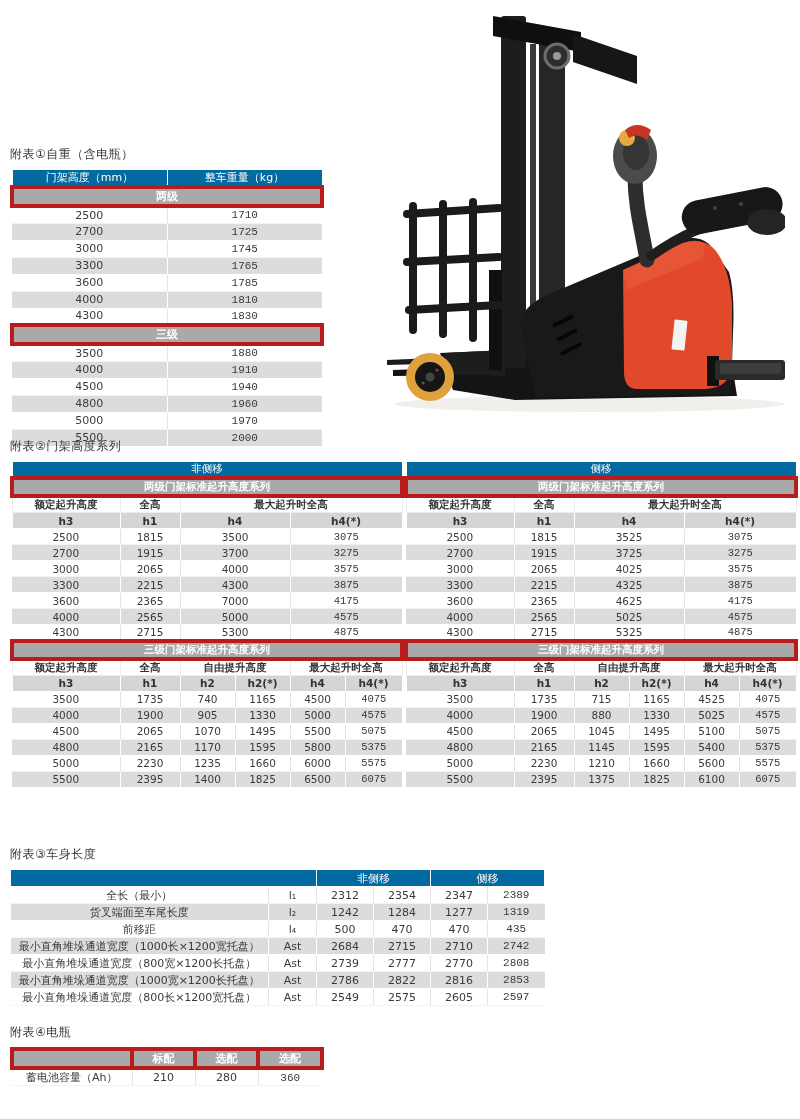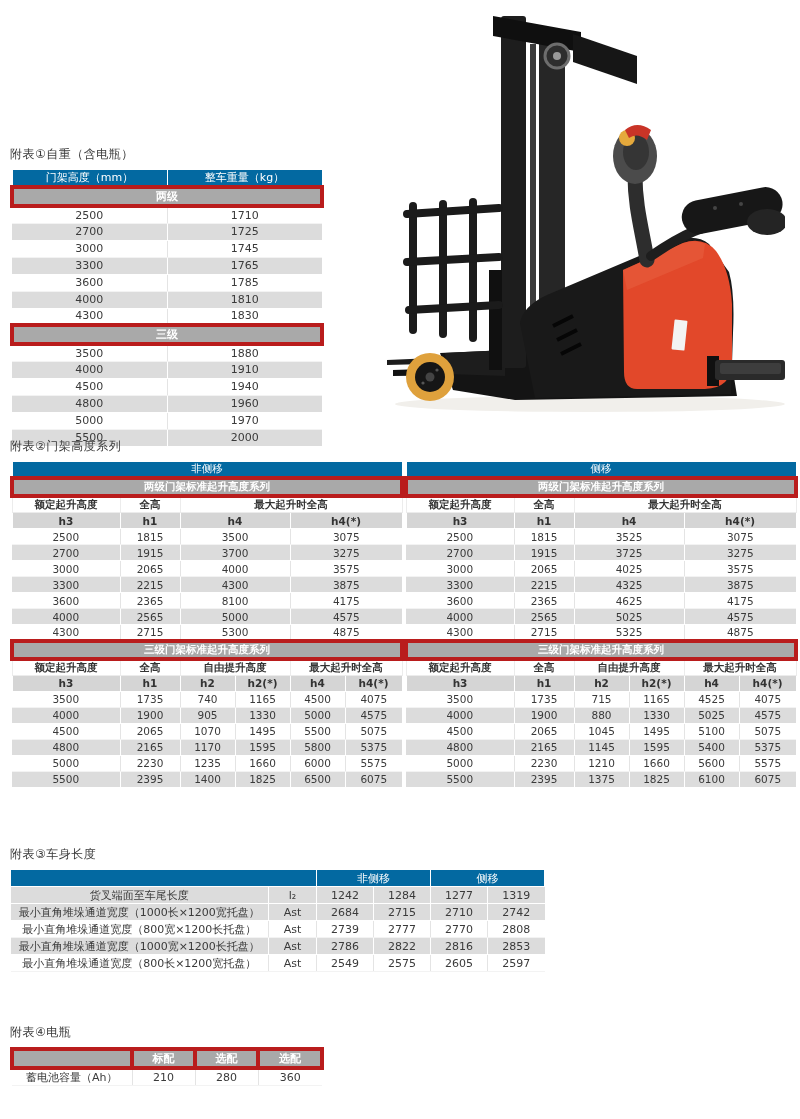--- a/index.html
+++ b/index.html
@@ -17,21 +17,21 @@
     font-size:11px; color:#3a3a3a; text-align:center; height:17px;
     padding:0 2px; overflow:hidden; white-space:nowrap; vertical-align:middle;
   }
   .t2 td { height:16px; font-size:10.5px; }
   tr.hd1 td { background:#0369a1; color:#fff; font-weight:normal; border:1px solid #fff; }
   tr.hd2 td { background:#a9a9a9; color:#fff; font-weight:bold; border:4px solid #b91c1c; }
   tr.colhd td { background:#fff; color:#333; font-weight:bold; border:1px solid #ececec; }
   tr.subhd td { background:#d5d5d5; color:#333; font-weight:bold; border:1px solid #fff;text-align:center; }
   tr.plain td { background:#fff; border-right:1px solid #e4e4e4; border-bottom:1px solid #f3f3f3; }
   tr.alt td   { background:#dcdcdc; border-right:1px solid #fff; border-bottom:1px solid #fff; }
-  tr.plain td:last-child, tr.alt td:last-child { border-right:none; }
+  tr.plain td:last-child, tr.alt td:last-child { border-right:none;font-family:Liberation Mono, monospace; }
   .sec1 { left:10px; top:114px; width:310px;margin-top:32px; }
   .sec2 { left:10px; top:438px; width:780px; }
   .t2wrap { display:flex; }
   .t2wrap table { width:390px; }
   .sec3 { left:10px; top:818px; width:534px;margin-top:28px; }
   .sec4 { left:10px; top:1024px; width:310px; }
   .photo { position:absolute; left:385px; top:8px; width:400px; height:405px; }
 </style>
 </head>
 <body>
@@ -245,21 +245,21 @@
             </tr>
             <tr class="alt">
               <td>3300</td>
               <td>2215</td>
               <td colspan="2">4300</td>
               <td colspan="2">3875</td>
             </tr>
             <tr class="plain">
               <td>3600</td>
               <td>2365</td>
-              <td colspan="2">8100</td>
+              <td colspan="2">7000</td>
               <td colspan="2">4175</td>
             </tr>
             <tr class="alt">
               <td>4000</td>
               <td>2565</td>
               <td colspan="2">5000</td>
               <td colspan="2">4575</td>
             </tr>
             <tr class="plain">
               <td>4300</td>
@@ -483,27 +483,43 @@
           <col style="width:57px">
           <col style="width:57px">
           <col style="width:57px">
         </colgroup>
         <tbody>
           <tr class="hd1">
             <td colspan="2"></td>
             <td colspan="2">非侧移</td>
             <td colspan="2">侧移</td>
           </tr>
+          <tr class="plain">
+            <td>全长（最小）</td>
+            <td>l₁</td>
+            <td>2312</td>
+            <td>2354</td>
+            <td>2347</td>
+            <td>2389</td>
+          </tr>
           <tr class="alt">
             <td>货叉端面至车尾长度</td>
             <td>l₂</td>
             <td>1242</td>
             <td>1284</td>
             <td>1277</td>
             <td>1319</td>
+          </tr>
+          <tr class="plain">
+            <td>前移距</td>
+            <td>l₄</td>
+            <td>500</td>
+            <td>470</td>
+            <td>470</td>
+            <td>435</td>
           </tr>
           <tr class="alt">
             <td>最小直角堆垛通道宽度（1000长×1200宽托盘）</td>
             <td>Ast</td>
             <td>2684</td>
             <td>2715</td>
             <td>2710</td>
             <td>2742</td>
           </tr>
           <tr class="plain">

